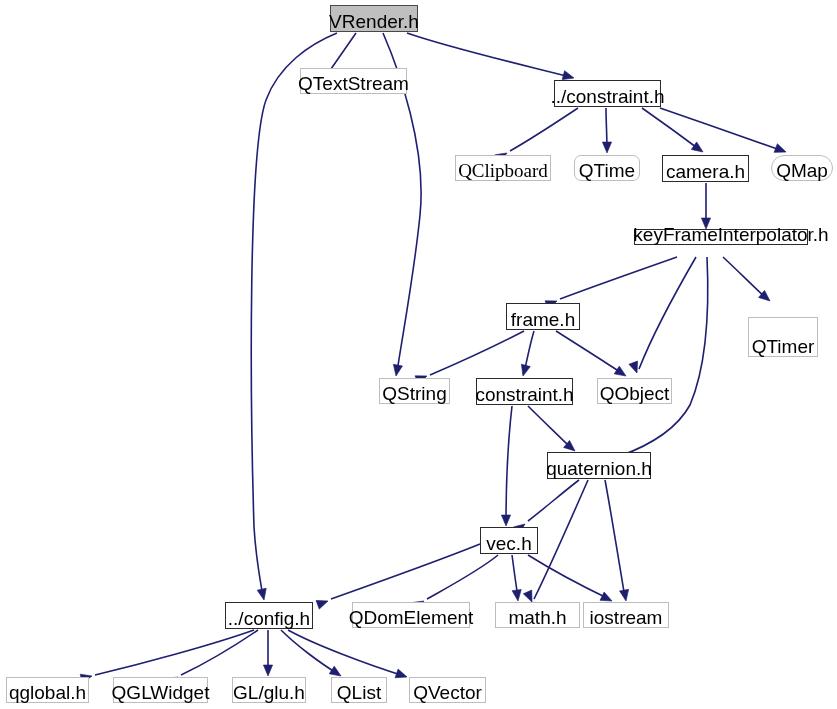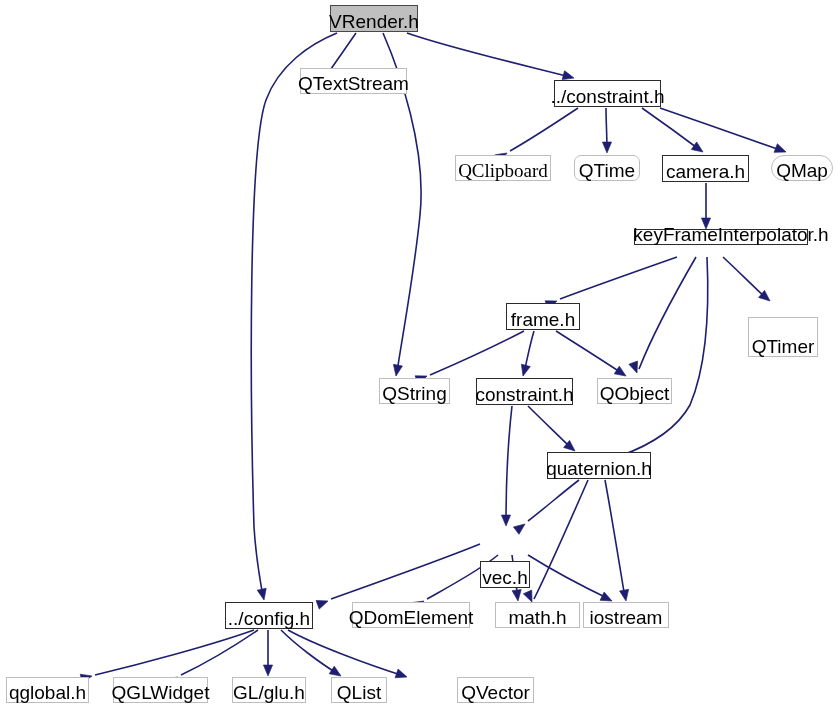--- a/index.html
+++ b/index.html
@@ -158,21 +158,21 @@
       </div>
       <div class="node-box strong" style="left: 476px; top: 378px; width: 97px; height: 27px;">
         <span class="node-label">constraint.h</span>
       </div>
       <div class="node-box" style="left: 597px; top: 378px; width: 75px; height: 26px;">
         <span class="node-label">QObject</span>
       </div>
       <div class="node-box strong" style="left: 547px; top: 452px; width: 104px; height: 27px;">
         <span class="node-label">quaternion.h</span>
       </div>
-      <div class="node-box strong" style="left: 480px; top: 527px; width: 50px; height: 27px; margin-top: 34px;">
+      <div class="node-box strong" style="left: 480px; top: 527px; width: 58px; height: 27px;">
         <span class="node-label">vec.h</span>
       </div>
       <div class="node-box strong" style="left: 225px; top: 602px; width: 88px; height: 27px;">
         <span class="node-label">../config.h</span>
       </div>
       <div class="node-box" style="left: 352px; top: 602px; width: 118px; height: 26px;">
         <span class="node-label">QDomElement</span>
       </div>
       <div class="node-box" style="left: 495px; top: 602px; width: 85px; height: 26px;">
         <span class="node-label">math.h</span>
@@ -185,17 +185,17 @@
       </div>
       <div class="node-box" style="left: 113px; top: 677px; width: 95px; height: 26px;">
         <span class="node-label">QGLWidget</span>
       </div>
       <div class="node-box" style="left: 232px; top: 677px; width: 74px; height: 26px;">
         <span class="node-label">GL/glu.h</span>
       </div>
       <div class="node-box" style="left: 331px; top: 677px; width: 56px; height: 26px;">
         <span class="node-label">QList</span>
       </div>
-      <div class="node-box" style="left: 409px; top: 677px; width: 77px; height: 26px; margin-left: 48px;">
+      <div class="node-box" style="left: 409px; top: 677px; width: 77px; height: 26px;">
         <span class="node-label">QVector</span>
       </div>
     </div>
 </div>
 
 </body></html>

